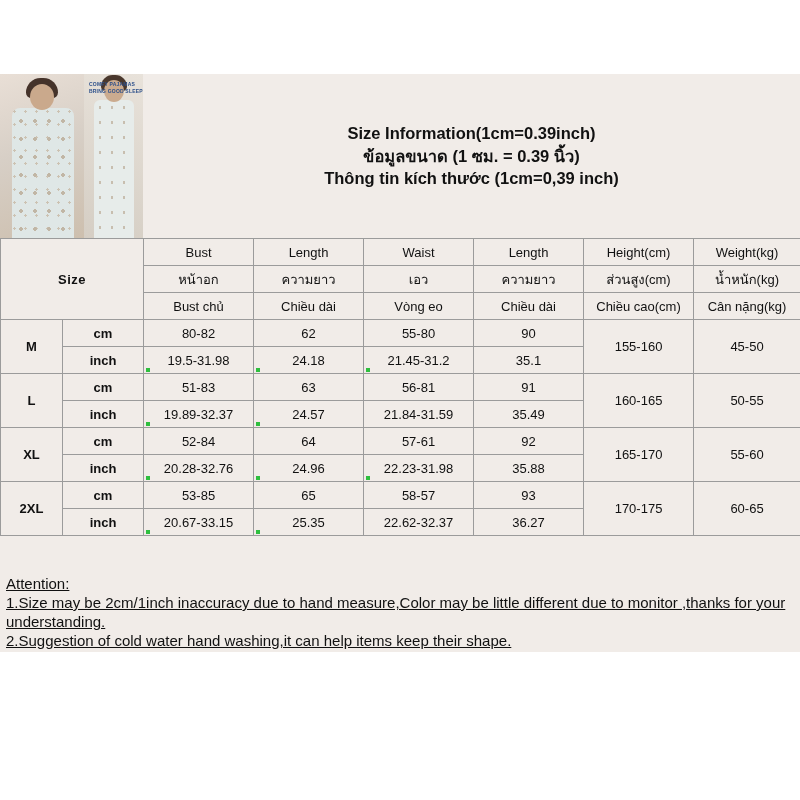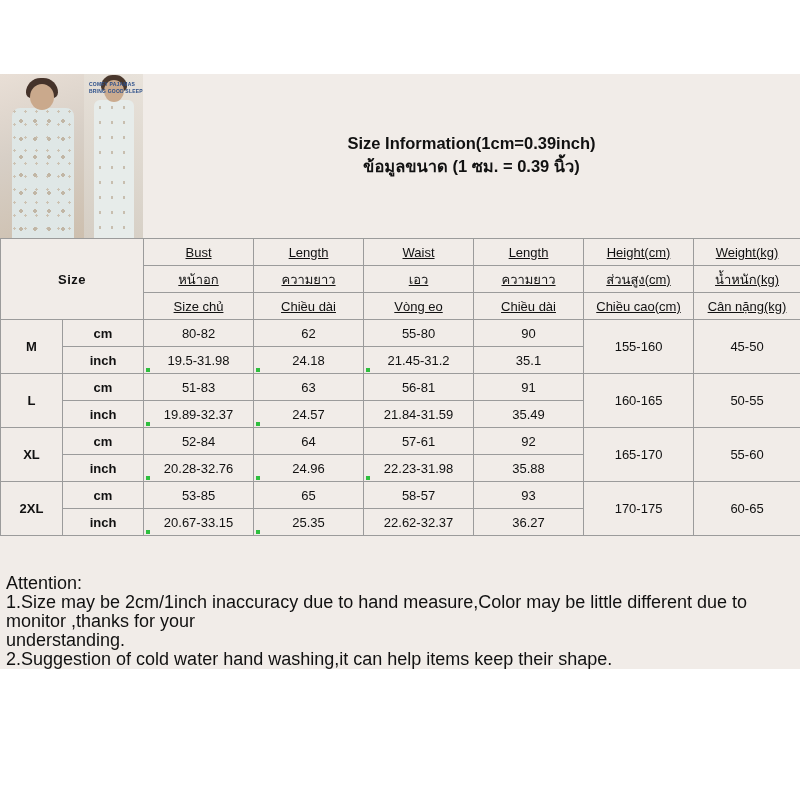--- a/index.html
+++ b/index.html
@@ -159,21 +159,21 @@
   }
   .c-size   { width: 62px; }
   .c-unit   { width: 81px; }
   .c-bust   { width: 110px; }
   .c-len1   { width: 110px; }
   .c-waist  { width: 110px; }
   .c-len2   { width: 110px; }
   .c-height { width: 110px; }
   .c-weight { width: 107px; }
 
-  .hdr-cell { font-size: 13.5px; color: #111; text-decoration: underline; }
+  .hdr-cell { font-size: 13.5px; color: #111; }
   .size-word {
     font-size: 22px;
     font-weight: bold;
     letter-spacing: .5px;
   }
   .size-label {
     font-size: 15px;
     font-weight: bold;
   }
   .unit-cell { font-weight: bold; font-size: 13px; }
@@ -198,24 +198,25 @@
   .attention {
     position: absolute;
     left: 0;
     top: 570px;
     width: 800px;
     padding: 4px 6px 0 6px;
     box-sizing: border-box;
     background: #f1ece8;
   }
   .attention .line {
-    font-size: 18px;
+    font-size: 15px;
     color: #111;
     line-height: 19px;
     white-space: pre-wrap;
+    text-decoration: underline;
   }
 </style>
 </head>
 <body>
 
 <div class="page">
 
   <div class="sheet"></div>
 
   <div class="photo">
@@ -233,20 +234,21 @@
     </div>
     <div class="badge">
       <div>COMFY PAJAMAS</div>
       <div>BRING GOOD SLEEP</div>
     </div>
   </div>
 
   <div class="title-block">
     <div class="title-line">Size Information(1cm=0.39inch)</div>
     <div class="title-line">ข้อมูลขนาด (1 ซม. = 0.39 นิ้ว)</div>
+    <div class="title-line">Thông tin kích thước (1cm=0,39 inch)</div>
   </div>
 
   <table class="tbl">
     <colgroup>
       <col class="c-size">
         <col class="c-unit">
         <col class="c-bust">
         <col class="c-len1">
       <col class="c-waist">
         <col class="c-len2">
@@ -268,21 +270,21 @@
       <tr>
         <td class="hdr-cell">หน้าอก</td>
         <td class="hdr-cell">ความยาว</td>
         <td class="hdr-cell">เอว</td>
         <td class="hdr-cell">ความยาว</td>
         <td class="hdr-cell">ส่วนสูง(cm)</td>
         <td class="hdr-cell">น้ำหนัก(kg)</td>
       </tr>
 
       <tr>
-        <td class="hdr-cell">Size chủ</td>
+        <td class="hdr-cell">Bust chủ</td>
         <td class="hdr-cell">Chiều dài</td>
         <td class="hdr-cell">Vòng eo</td>
         <td class="hdr-cell">Chiều dài</td>
         <td class="hdr-cell">Chiều cao(cm)</td>
         <td class="hdr-cell">Cân nặng(kg)</td>
       </tr>
 
       <tr>
         <td rowspan="2" class="size-label">M</td>
         <td class="unit-cell">cm</td>

